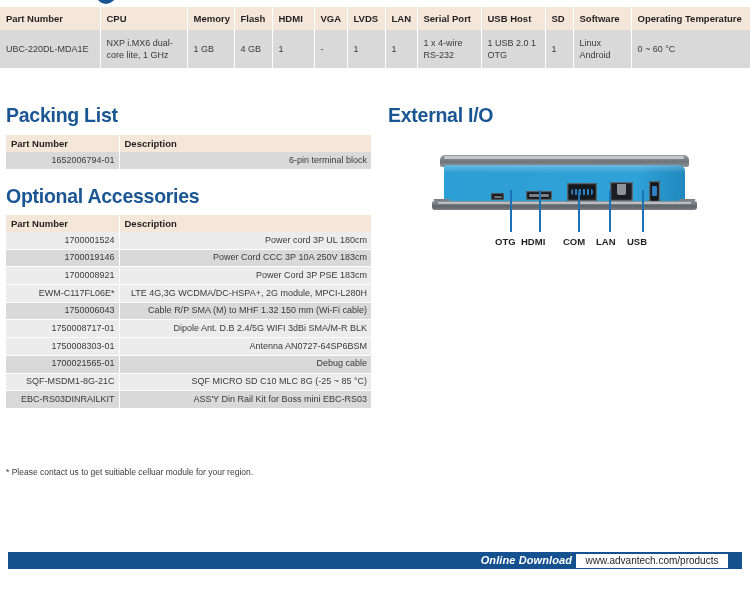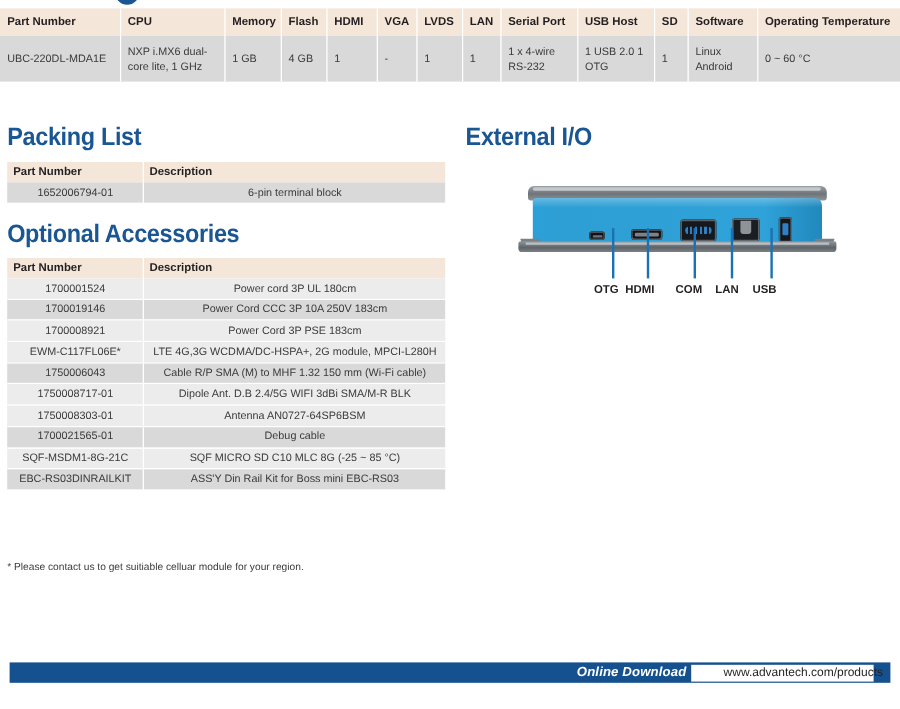--- a/index.html
+++ b/index.html
@@ -58,21 +58,21 @@
   .lt col.c1{width:113px;}
   .lt th{
     background:#f4e6d9;
     font-size:9.5px;font-weight:bold;color:#231f20;
     text-align:left;padding:3px 4px 3px 5px;
     border-right:1px solid #ffffff;
   }
   .lt th:last-child{border-right:none;}
   .lt td{
     font-size:9px;color:#3a3a3a;
-    text-align:center;padding:2.5px 4px 2.5px 5px;
+    text-align:right;padding:2.5px 4px 2.5px 5px;
     line-height:1.3;vertical-align:middle;
     border-right:1px solid #ffffff;
     border-bottom:1px solid #ffffff;
   }
   .lt td:last-child{border-right:none;}
   .lt tr.odd td{background:#d9d9d9;}
   .lt tr.even td{background:#ececec;}
 
   .footnote{
     position:absolute;
@@ -186,21 +186,21 @@
   .footer-label{
     position:absolute;right:178px;top:554px;
     font-size:11px;font-weight:bold;color:#ffffff;
     letter-spacing:0.1px;white-space:nowrap;font-style:italic;
   }
   .footer-url-box{
     position:absolute;right:22px;top:553.5px;
     width:152px;height:14.5px;background:#ffffff;
   }
   .footer-url{
-    position:absolute;right:22px;top:555px;width:125px;
+    position:absolute;right:22px;top:555px;width:152px;
     text-align:center;font-size:10px;color:#231f20;
     white-space:nowrap;
   }
 </style>
 </head>
 <body>
 
 <div class="top-nub"></div>
 
 <div class="spec-wrap">

